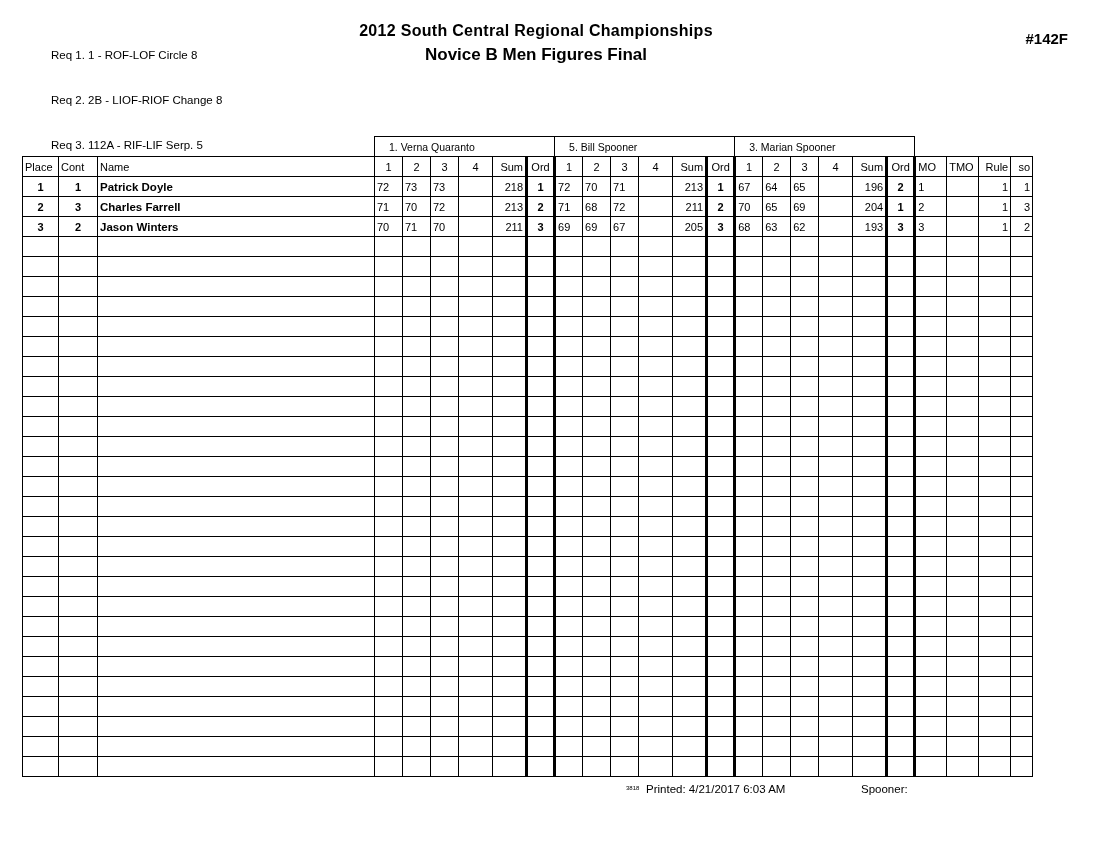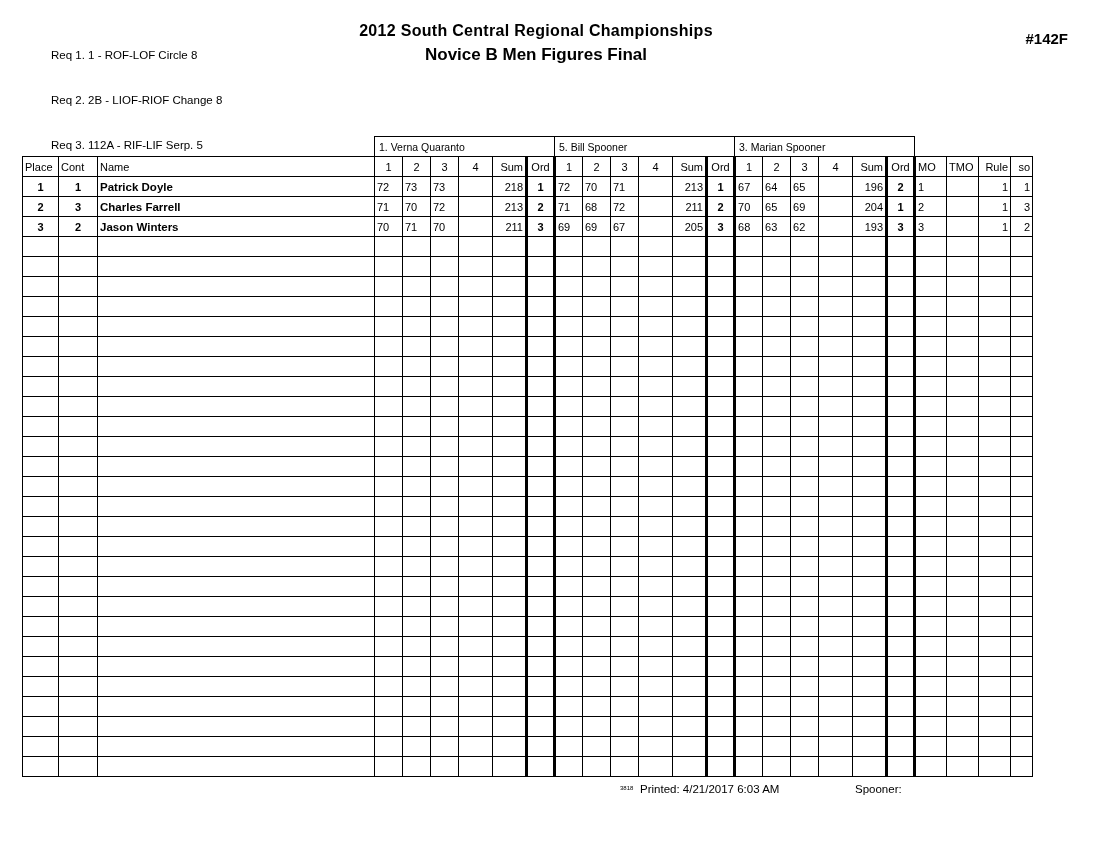--- a/index.html
+++ b/index.html
@@ -21,30 +21,30 @@
     position: absolute; left: 22px; top: 136px;
     border-collapse: collapse; table-layout: fixed; width: 1010px;
   }
   .results td {
     border: 1px solid #000; height: 20px;
     font-size: 11px; padding: 0 2px;
     overflow: hidden; white-space: nowrap; vertical-align: middle;
   }
   .results tr[data-name="judge-header-row"] td { height: 20px; }
   td.nb { border: none; }
-  td.judge-name { font-size: 10.5px; padding-left: 4px; }
+  td.judge-name { font-size: 10.5px; padding-left: 14px; }
   .ctr { text-align: center; }
   .b { font-weight: bold; }
   td.c-name.b { font-size: 11.5px; }
   td.c-sum { text-align: right; }
   td.c-ord { text-align: center; border-left: 3px solid #000; border-right: 3px solid #000; }
   td.c-rule, td.c-so { text-align: right; }
   td.c-mo, td.c-tmo { text-align: left; }
 
-  .footer { position: absolute; top: 783px; left: 22px; width: 1012px; height: 16px; }
+  .footer { position: absolute; top: 783px; left: 28px; width: 1012px; height: 16px; }
   .footer .tiny { position: absolute; left: 598px; top: 2px; font-size: 6px; }
   .footer .printed { position: absolute; left: 618px; top: 0; font-size: 11.5px; }
   .footer .scorer { position: absolute; left: 833px; top: 0; font-size: 11.5px; }
 </style>
 </head>
 <body data-name="report-page">
 
 <div class="reqs" data-name="requirements-list">
   <div data-name="requirement-line">Req 1. 1 - ROF-LOF Circle 8</div>
   <div data-name="requirement-line">Req 2. 2B - LIOF-RIOF Change 8</div>

